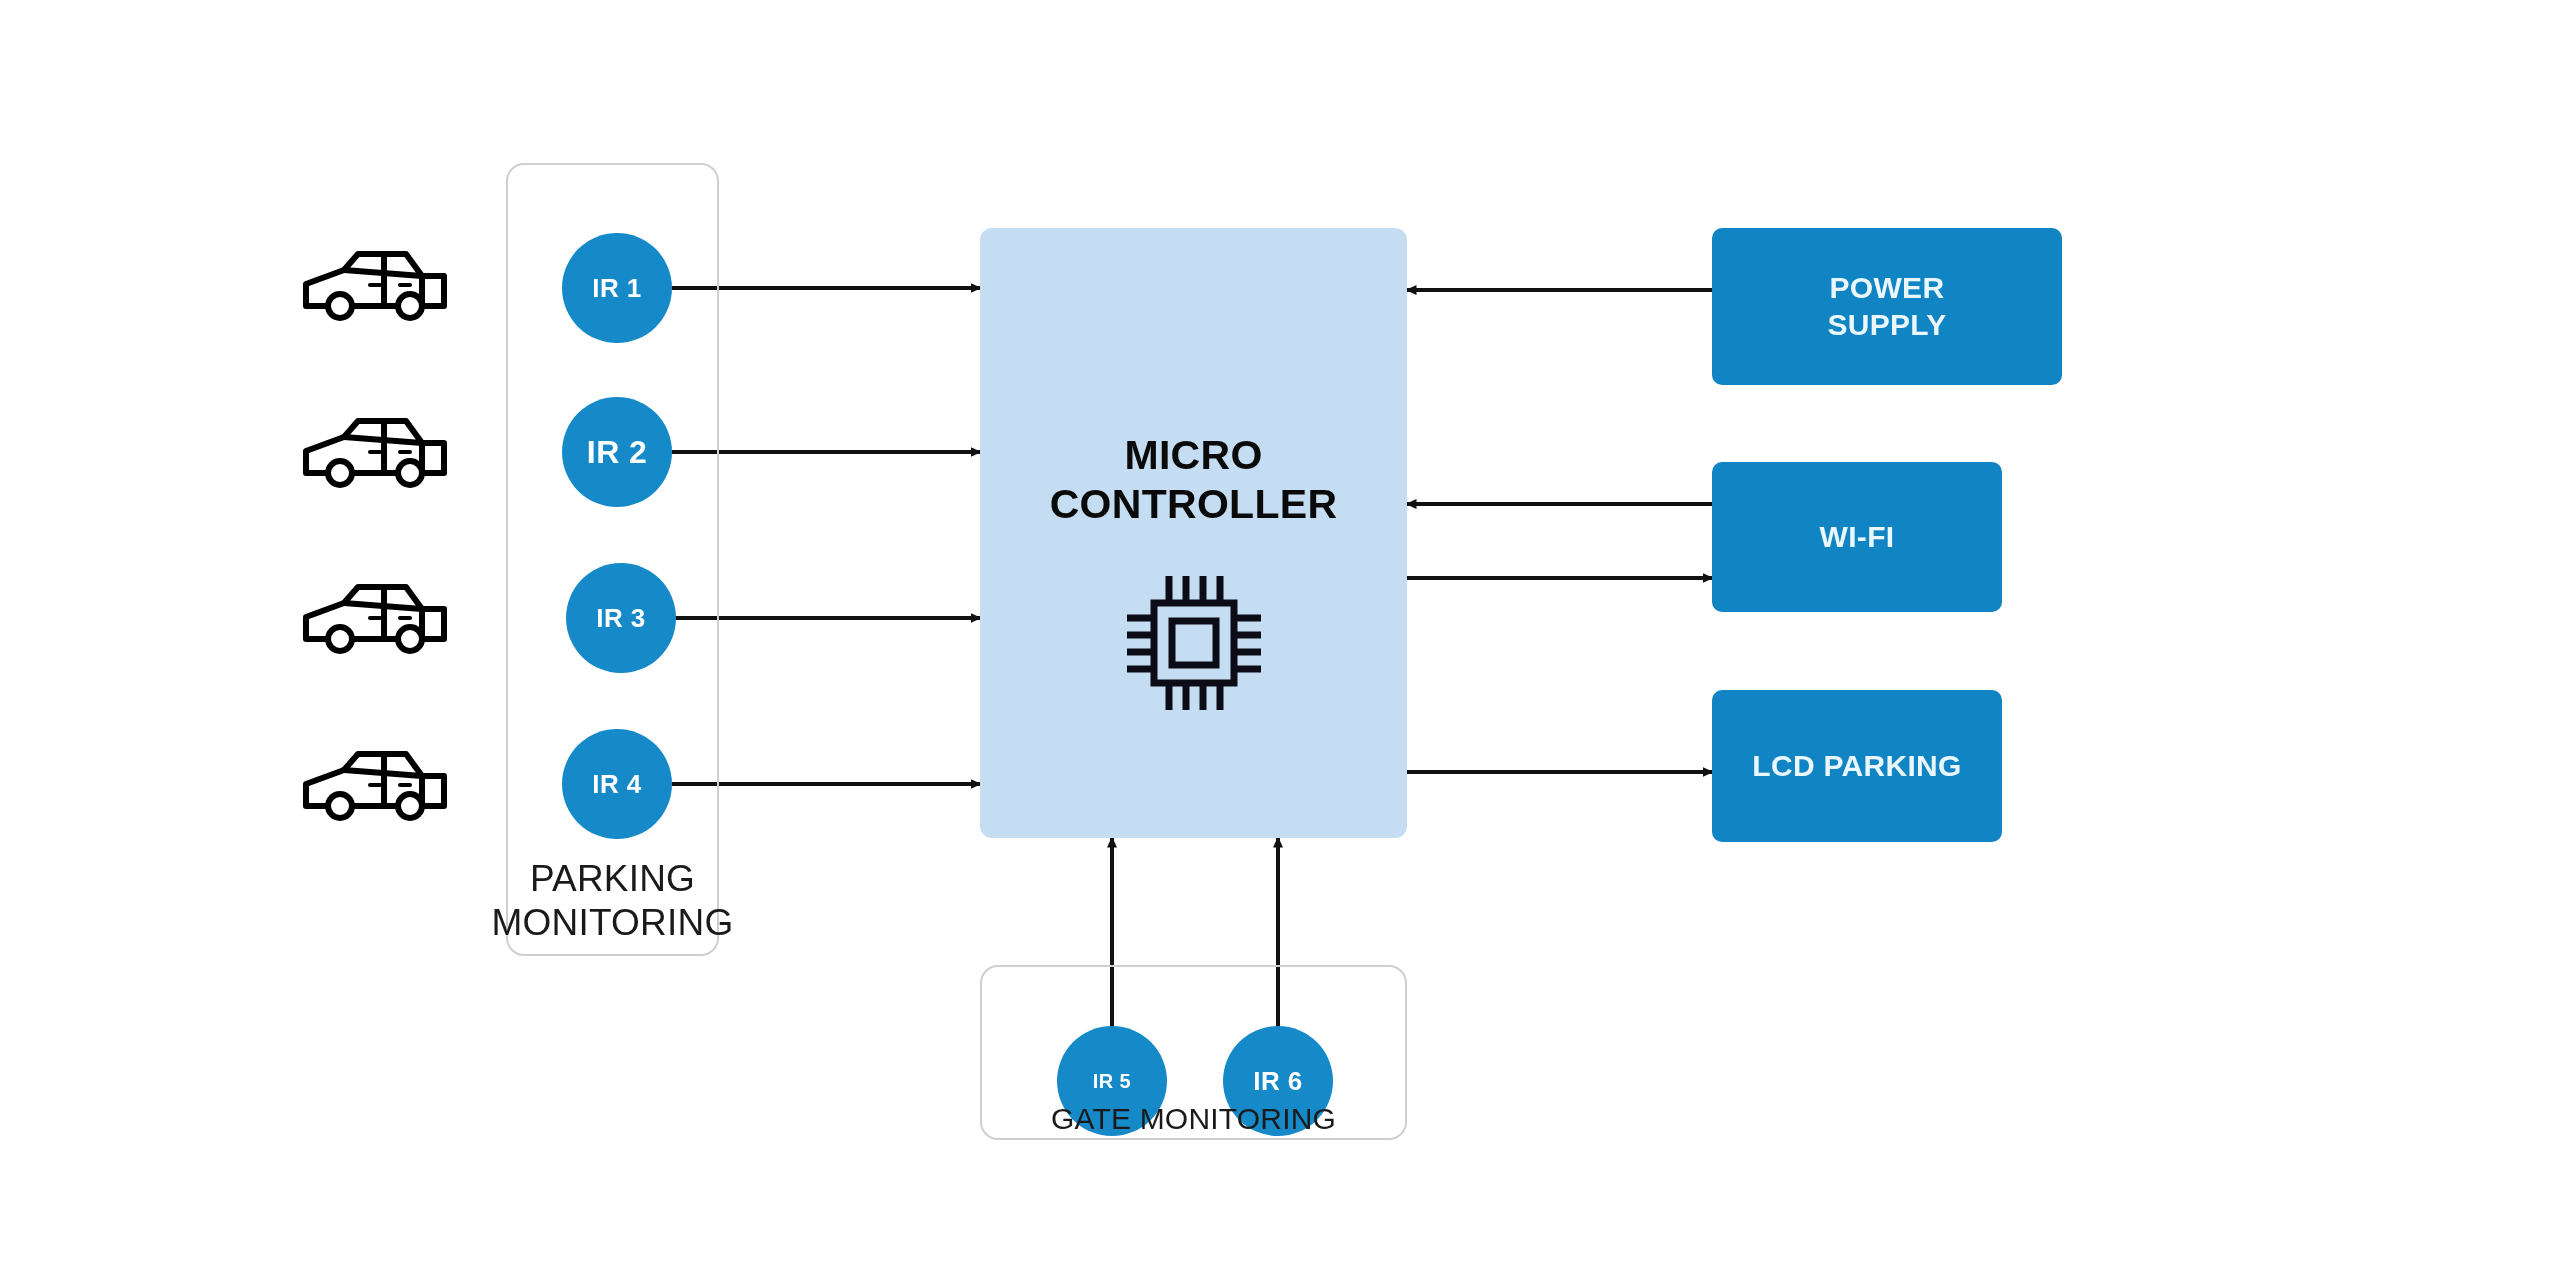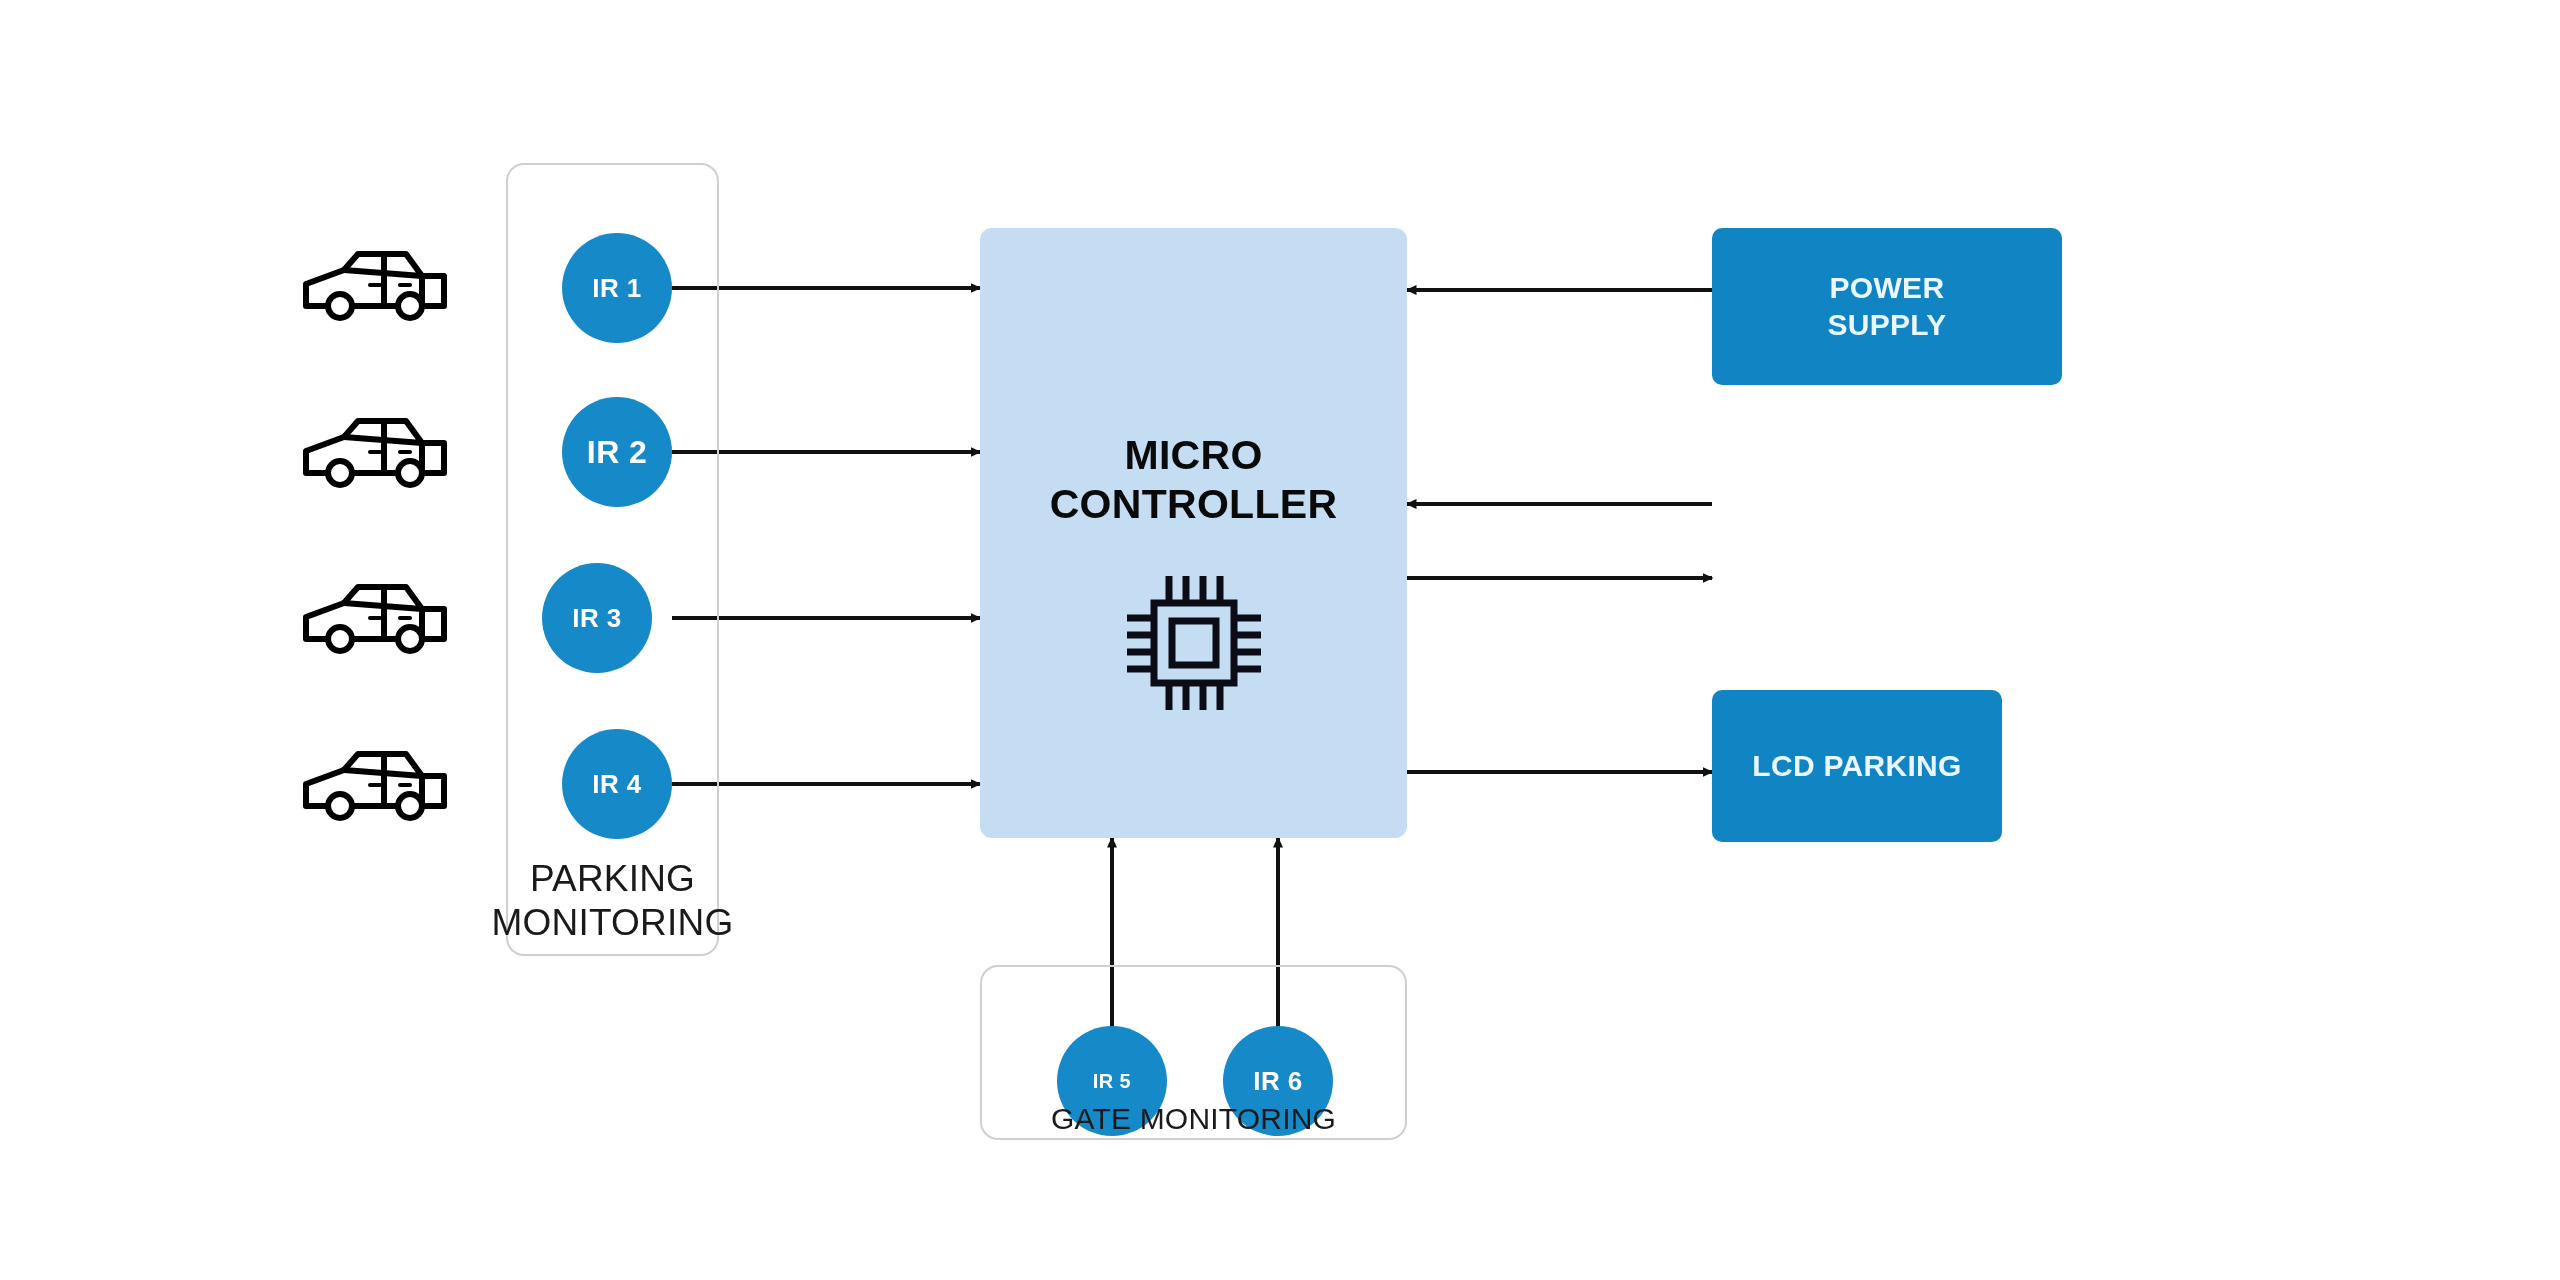--- a/index.html
+++ b/index.html
@@ -202,21 +202,21 @@
   </svg>
 
   <div class="group-box" style="left:506px; top:163px; width:213px; height:793px;"></div>
 
   <div class="ir-node" style="left:562px; top:233px; width:110px; height:110px; font-size:26px;">
     <span>IR 1</span>
   </div>
   <div class="ir-node" style="left:562px; top:397px; width:110px; height:110px; font-size:32px;">
     <span>IR 2</span>
   </div>
-  <div class="ir-node" style="left:542px; top:563px; width:110px; height:110px; font-size:26px;">
+  <div class="ir-node" style="left:566px; top:563px; width:110px; height:110px; font-size:26px;">
     <span>IR 3</span>
   </div>
   <div class="ir-node" style="left:562px; top:729px; width:110px; height:110px; font-size:26px;">
     <span>IR 4</span>
   </div>
 
   <div class="group-label" style="left:486px; top:857px; width:253px; font-size:37px;">PARKING
 MONITORING</div>
 
   <div class="mcu-block" style="left:980px; top:228px; width:427px; height:610px;">
@@ -249,20 +249,23 @@
         <line x1="115" y1="101" x2="142" y2="101"></line>
       </g>
     </svg>
   </div>
 
   <div class="periph" style="left:1712px; top:228px; width:350px; height:157px; font-size:30px;">
     <span>POWER
 SUPPLY</span>
   </div>
 
+  <div class="periph" style="left:1712px; top:462px; width:290px; height:150px; font-size:30px;">
+    <span>WI-FI</span>
+  </div>
 
   <div class="periph" style="left:1712px; top:690px; width:290px; height:152px; font-size:30px;">
     <span>LCD PARKING</span>
   </div>
 
   <div class="group-box" style="left:980px; top:965px; width:427px; height:175px;"></div>
 
   <div class="ir-node" style="left:1057px; top:1026px; width:110px; height:110px; font-size:20px;">
     <span>IR 5</span>
   </div>

